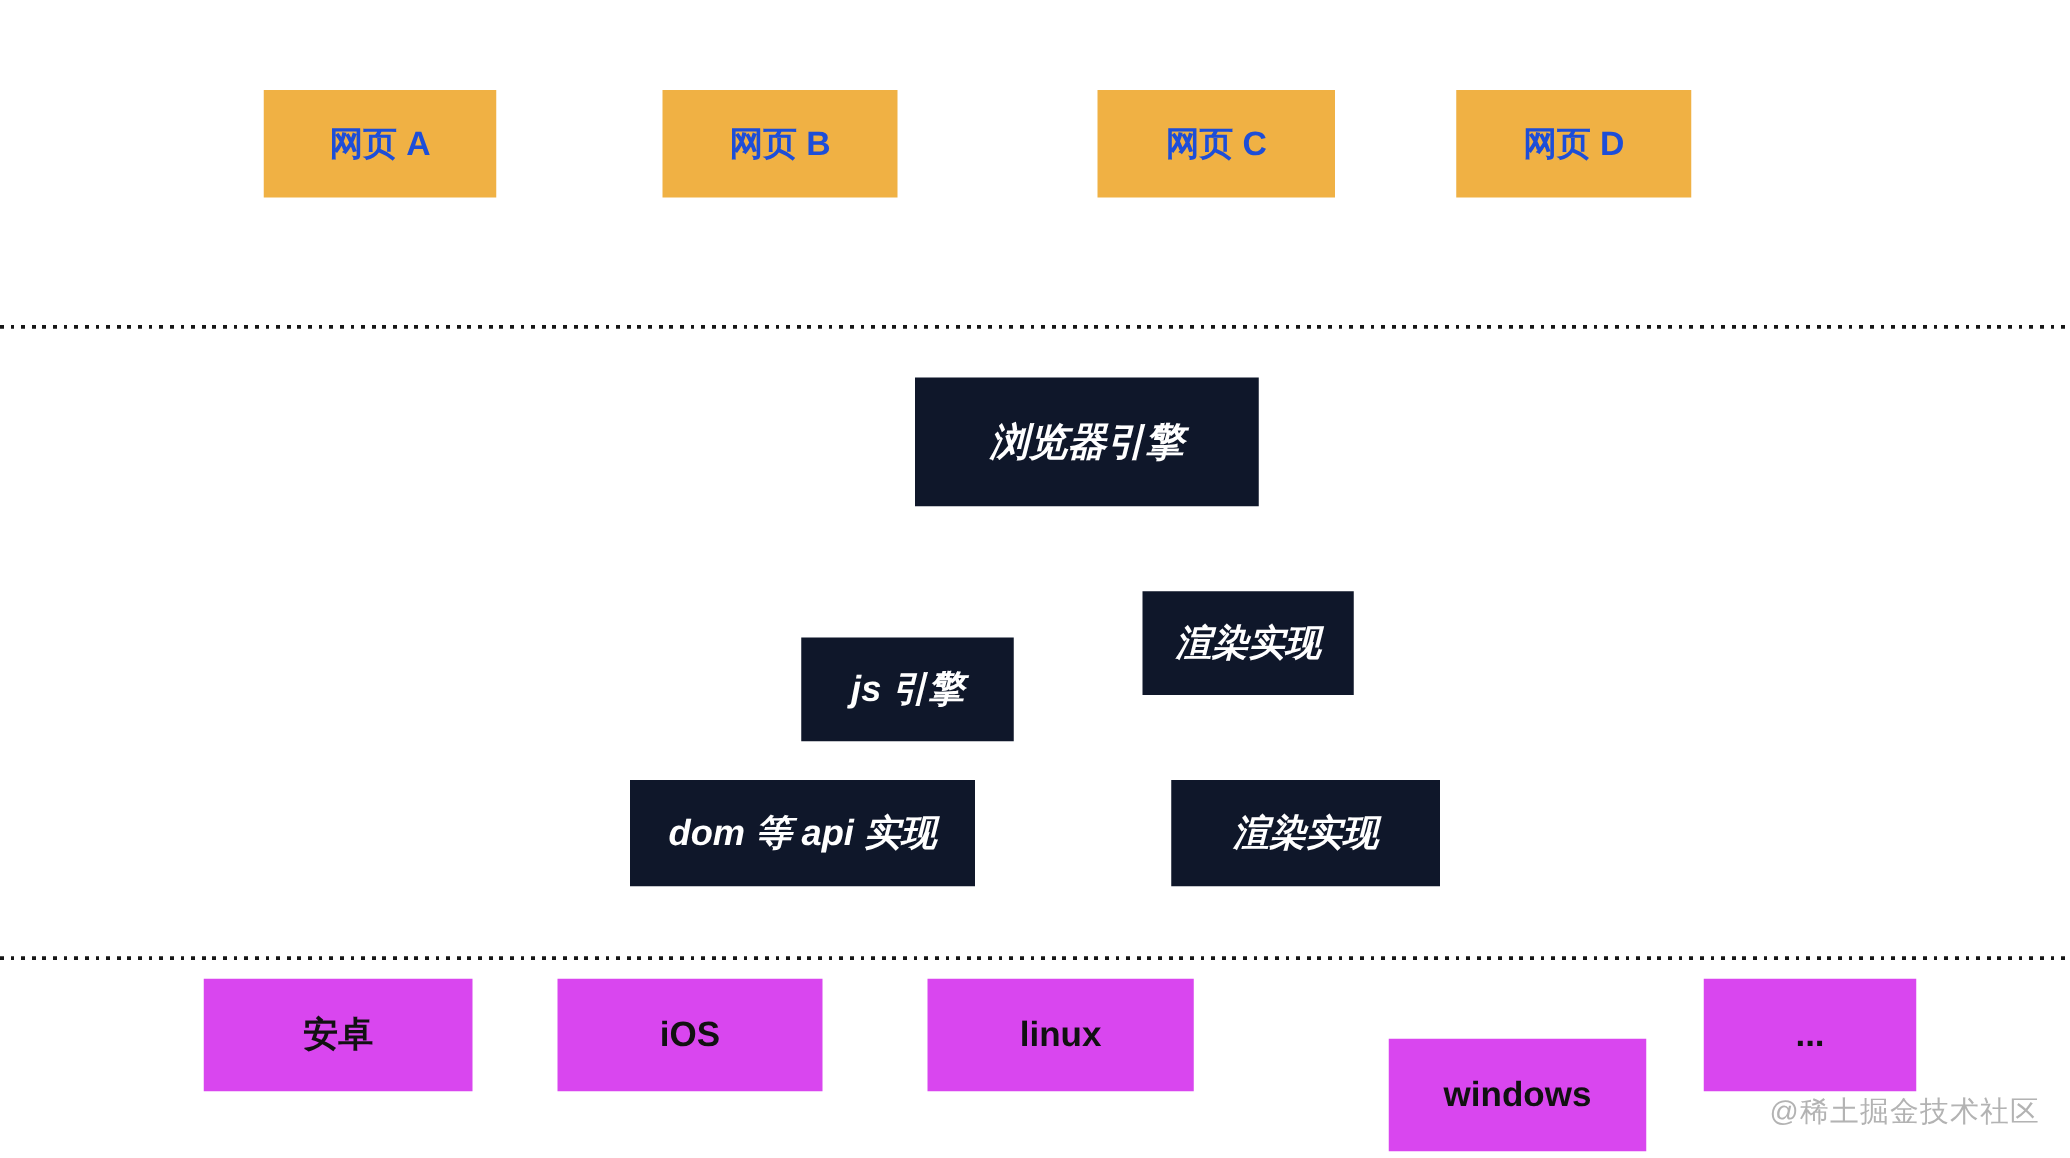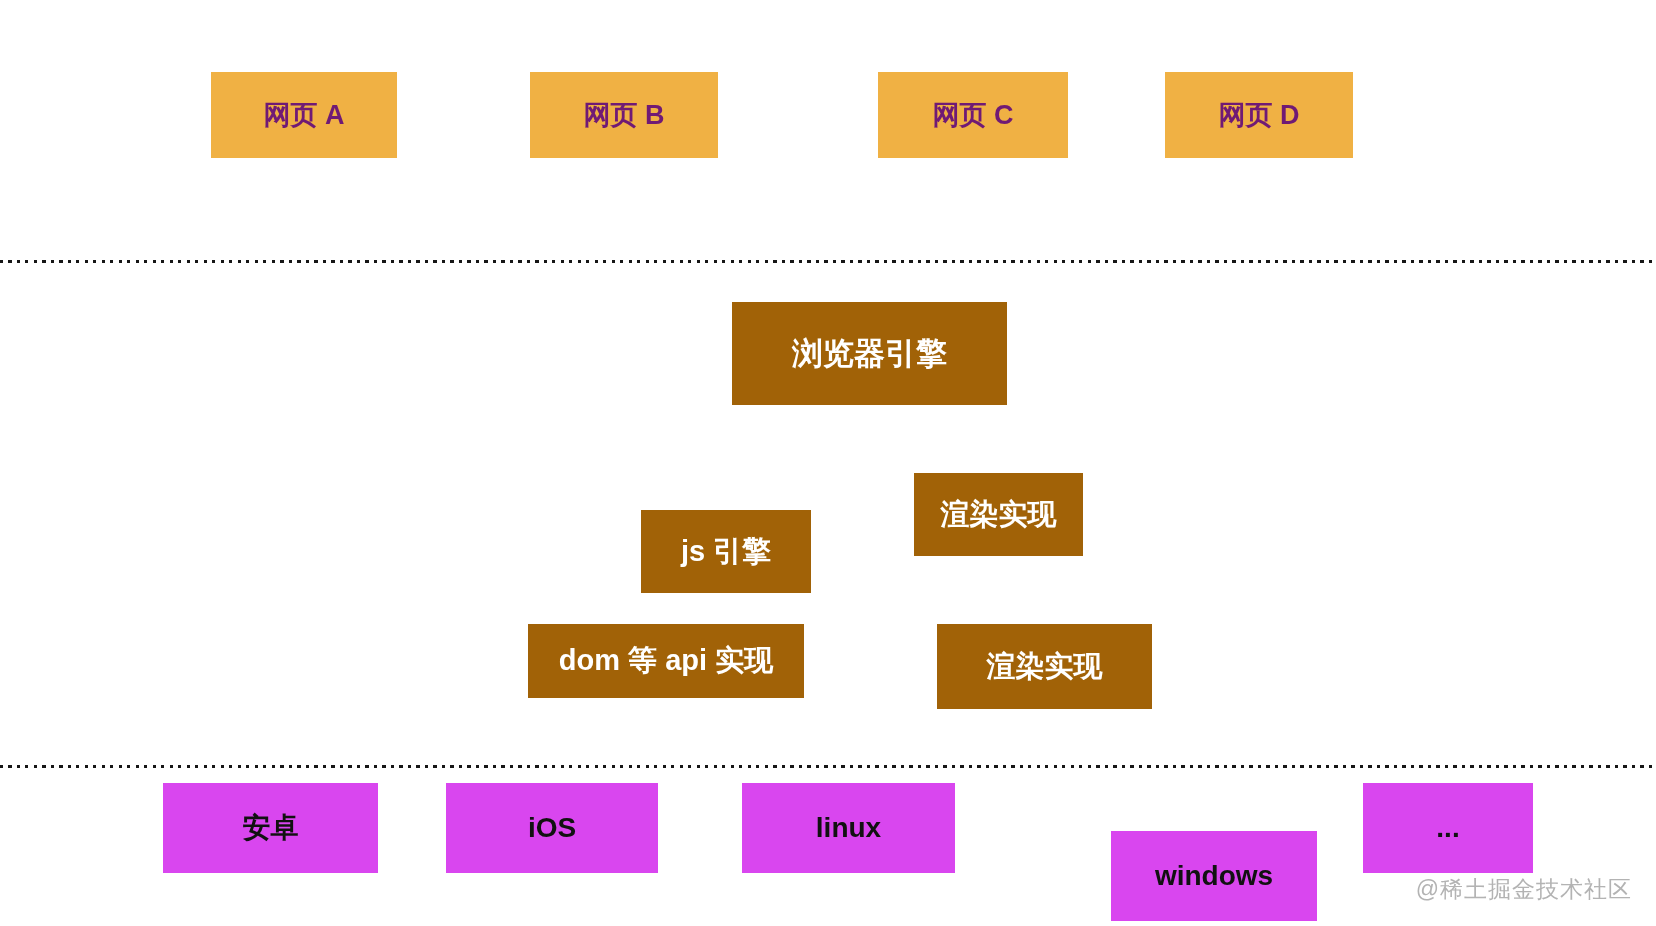--- a/index.html
+++ b/index.html
@@ -14,27 +14,28 @@
     position: absolute;
     display: flex;
     align-items: center;
     justify-content: center;
     font-weight: bold;
     text-align: center;
     white-space: nowrap;
   }
   .webpage-box {
     background: #f0b144;
-    color: #701a75;
+    color: #1d4ed8;
     font-size: 27px;
   }
   .engine-box {
-    background: #a16207;
+    background: #0f172a;
     color: #ffffff;
     font-size: 29px;
+    font-style: italic;
   }
   .platform-box {
     background: #d946ef;
     color: #111111;
     font-size: 28px;
   }
   .dotted-line {
     position: absolute;
     left: 0;
     width: 1656px;
@@ -66,21 +67,21 @@
   <div class="box webpage-box" style="left:834px; top:72px; width:190px; height:86px;margin-left:44px;">网页 C</div>
   <div class="box webpage-box" style="left:1165px; top:72px; width:188px; height:86px;">网页 D</div>
 
   <div class="dotted-line" style="top:260px;"></div>
 
   <div class="box engine-box" style="left:732px; top:302px; width:275px; height:103px; font-size:31px;">浏览器引擎</div>
 
   <div class="box engine-box" style="left:641px; top:473px; width:170px; height:83px;margin-top:37px;">js 引擎</div>
   <div class="box engine-box" style="left:914px; top:473px; width:169px; height:83px;">渲染实现</div>
 
-  <div class="box engine-box" style="left:528px; top:624px; width:276px; height:74px;">dom 等 api 实现</div>
+  <div class="box engine-box" style="left:504px; top:624px; width:276px; height:85px;">dom 等 api 实现</div>
   <div class="box engine-box" style="left:937px; top:624px; width:215px; height:85px;">渲染实现</div>
 
   <div class="dotted-line" style="top:765px;"></div>
 
   <div class="box platform-box" style="left:163px; top:783px; width:215px; height:90px;">安卓</div>
   <div class="box platform-box" style="left:446px; top:783px; width:212px; height:90px;">iOS</div>
   <div class="box platform-box" style="left:742px; top:783px; width:213px; height:90px;">linux</div>
   <div class="box platform-box" style="left:1111px; top:783px; width:206px; height:90px;margin-top:48px;">windows</div>
   <div class="box platform-box" style="left:1363px; top:783px; width:170px; height:90px;">...</div>
 

